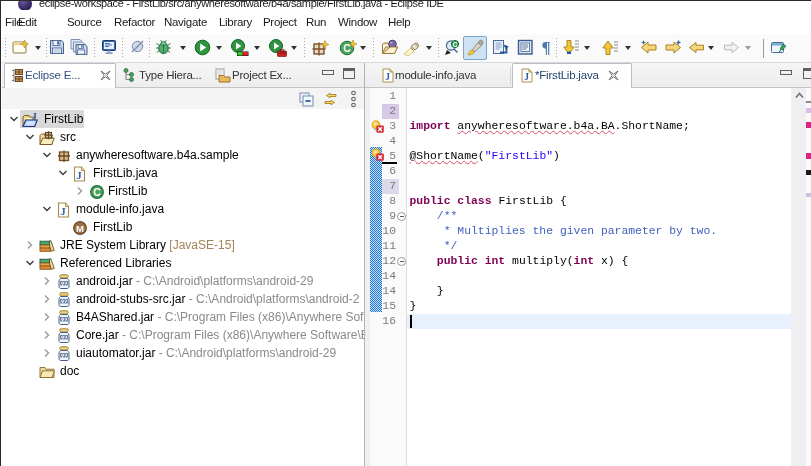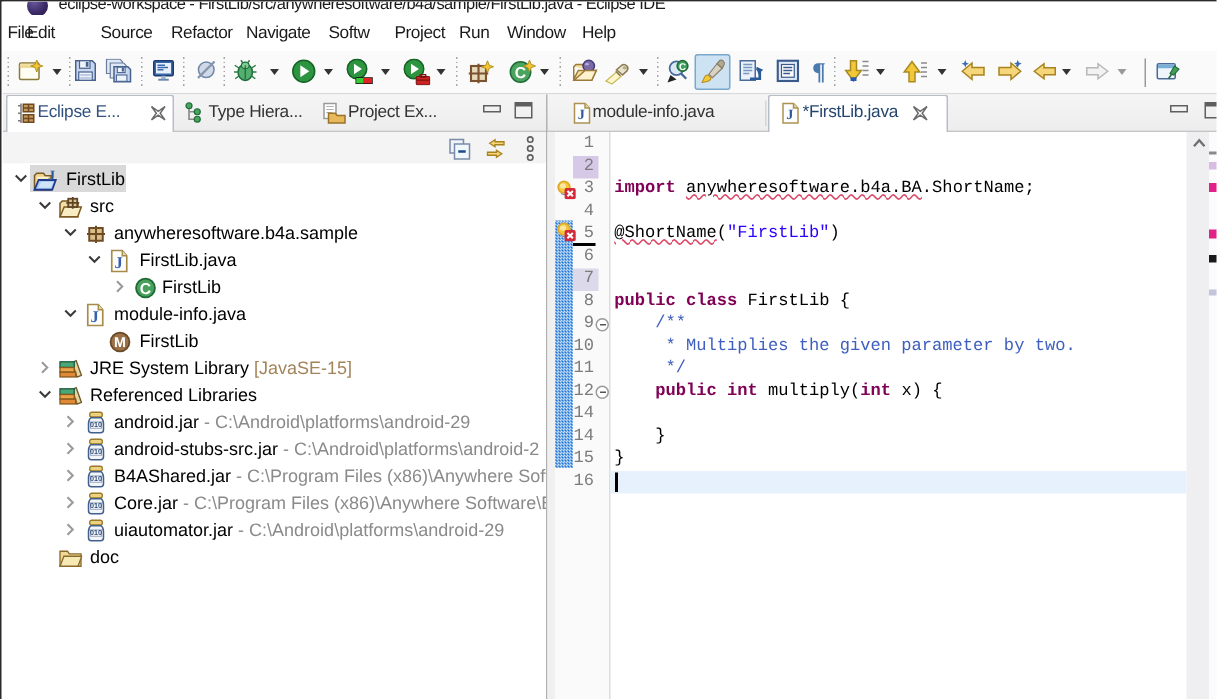--- a/index.html
+++ b/index.html
@@ -65,21 +65,21 @@
   <div class="abs" id="eclipseball"></div>
   <div class="abs" id="titletext">eclipse-workspace - FirstLib/src/anywheresoftware/b4a/sample/FirstLib.java - Eclipse IDE</div>
 </div>
 
 <div class="abs" id="menubar">
   <span class="mitem" style="left:3px">File</span>
   <span class="mitem" style="left:16px">Edit</span>
   <span class="mitem" style="left:65px">Source</span>
   <span class="mitem" style="left:112px">Refactor</span>
   <span class="mitem" style="left:162px">Navigate</span>
-  <span class="mitem" style="left:217px">Softw</span>
+  <span class="mitem" style="left:217px">Library</span>
   <span class="mitem" style="left:261px">Project</span>
   <span class="mitem" style="left:304px">Run</span>
   <span class="mitem" style="left:336px">Window</span>
   <span class="mitem" style="left:386px">Help</span>
 </div>
 
 <div class="abs" id="toolbar">
   <div class="tsep" style="left:3px"></div>
 
   <svg class="tico" style="left:10px" width="17" height="17" viewBox="0 0 17 17">

